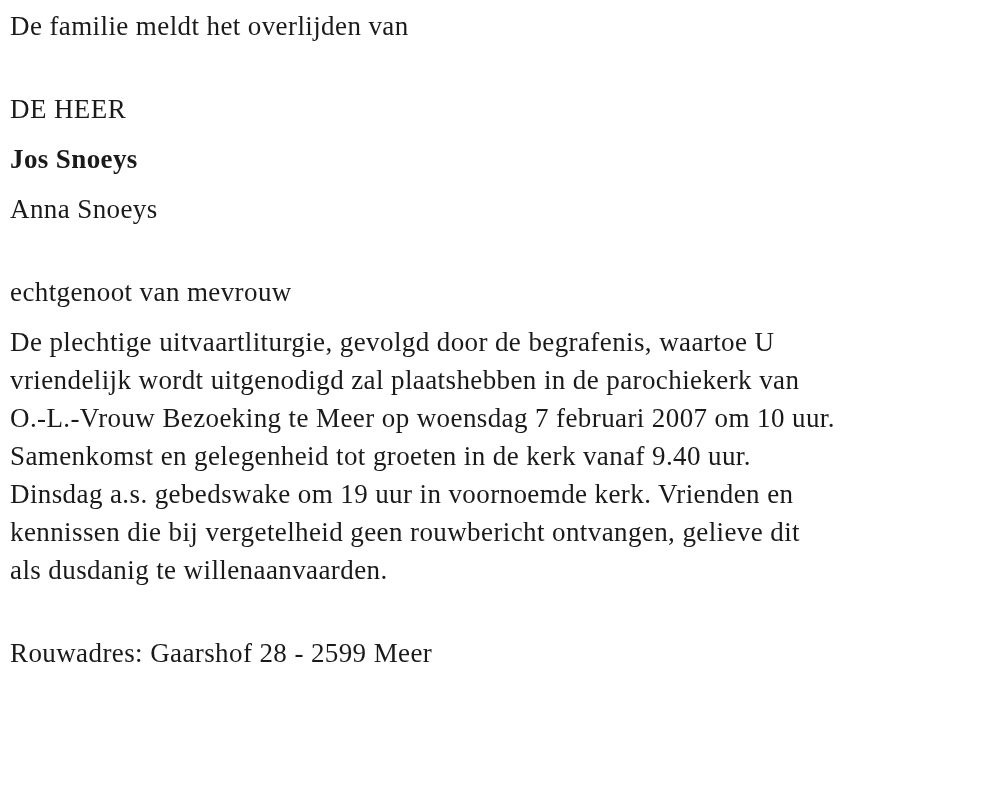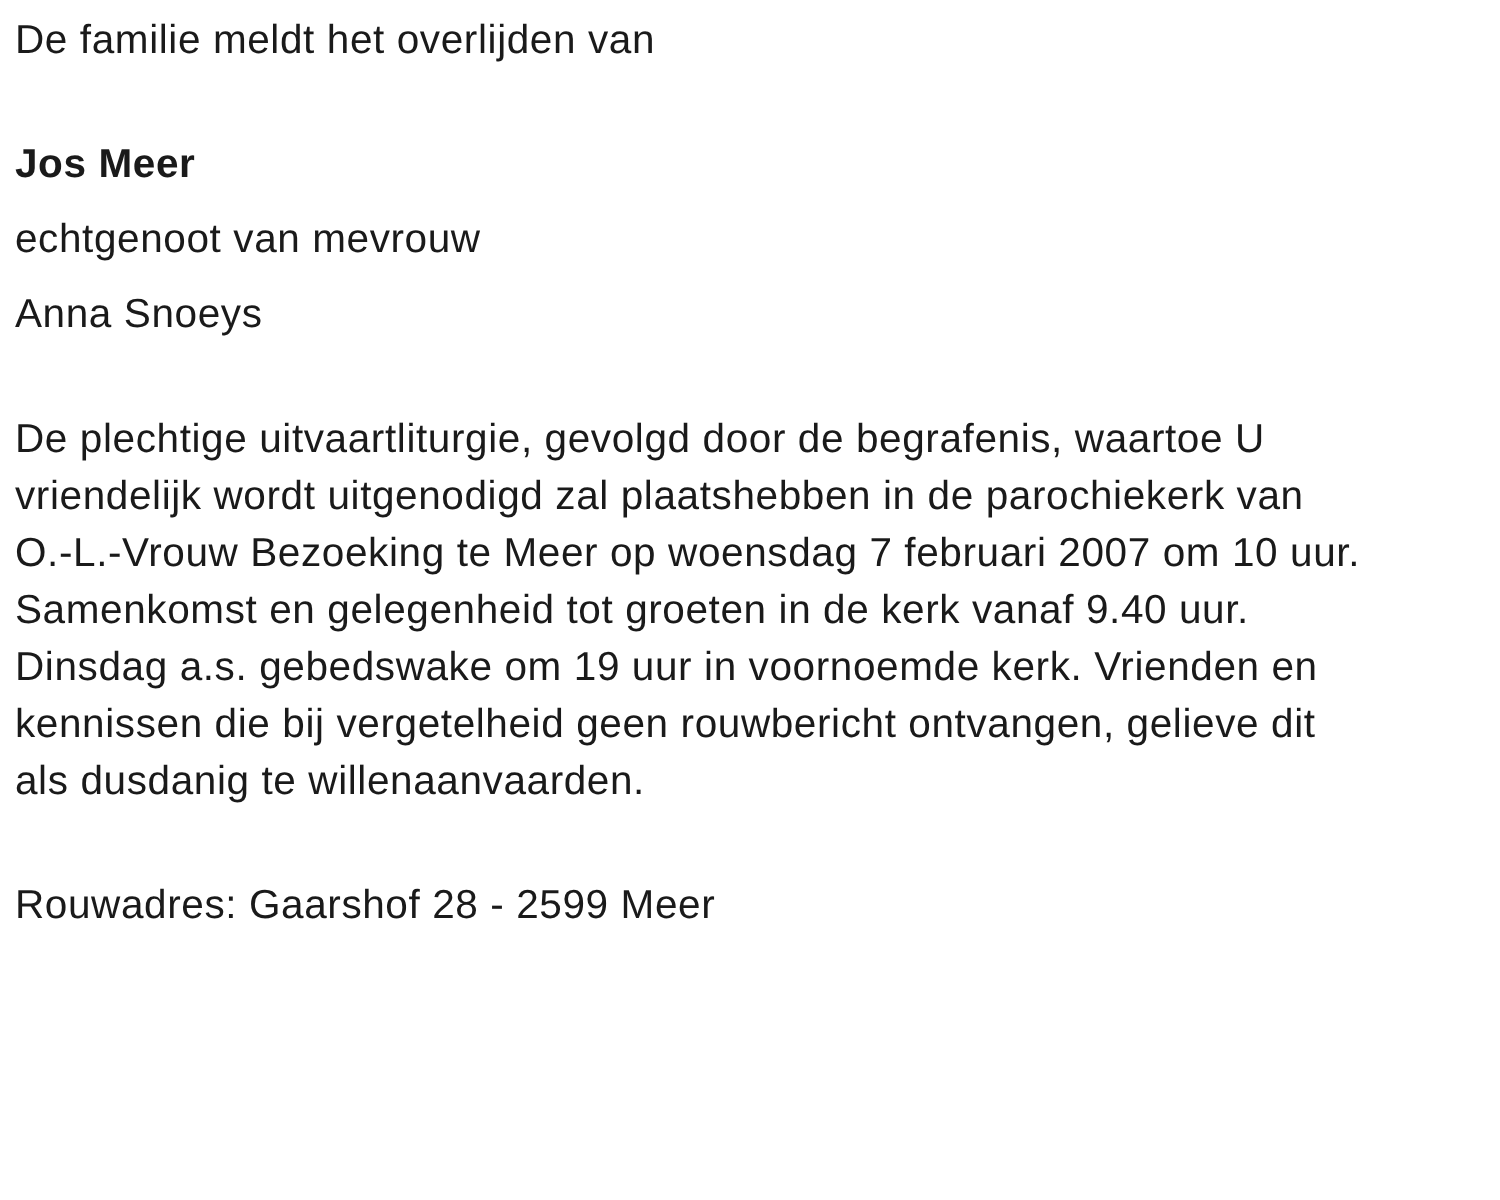--- a/index.html
+++ b/index.html
@@ -14,45 +14,47 @@
     font-size: 27px;
     line-height: 38px;
     letter-spacing: 0.4px;
     color: #1a1a1a;
     overflow-x: hidden;
   }
   .page {
     padding: 7px 10px 0 10px;
     box-sizing: border-box;
     width: 1000px;
+    font-family: Liberation Serif, serif;
   }
   .para {
     margin: 0 0 12px 0;
     white-space: pre-line;
   }
   .gap-lg {
     margin-bottom: 45px;
   }
   .deceased-name {
     font-weight: 700;
   }
 </style>
 </head>
 <body>
 
 <div class="page">
 
   <p class="para gap-lg">De familie meldt het overlijden van</p>
 
+  <p class="para">DE HEER</p>
 
-  <p class="para deceased-name">Jos Meer</p>
+  <p class="para deceased-name">Jos Snoeys</p>
+
+  <p class="para gap-lg">Anna Snoeys</p>
 
   <p class="para">echtgenoot van mevrouw</p>
-
-  <p class="para gap-lg">Anna Snoeys</p>
 
 
   <p class="para gap-lg">De plechtige uitvaartliturgie, gevolgd door de begrafenis, waartoe U
 vriendelijk wordt uitgenodigd zal plaatshebben in de parochiekerk van
 O.-L.-Vrouw Bezoeking te Meer op woensdag 7 februari 2007 om 10 uur.
 Samenkomst en gelegenheid tot groeten in de kerk vanaf 9.40 uur.
 Dinsdag a.s. gebedswake om 19 uur in voornoemde kerk. Vrienden en
 kennissen die bij vergetelheid geen rouwbericht ontvangen, gelieve dit
 als dusdanig te willenaanvaarden.</p>
 

